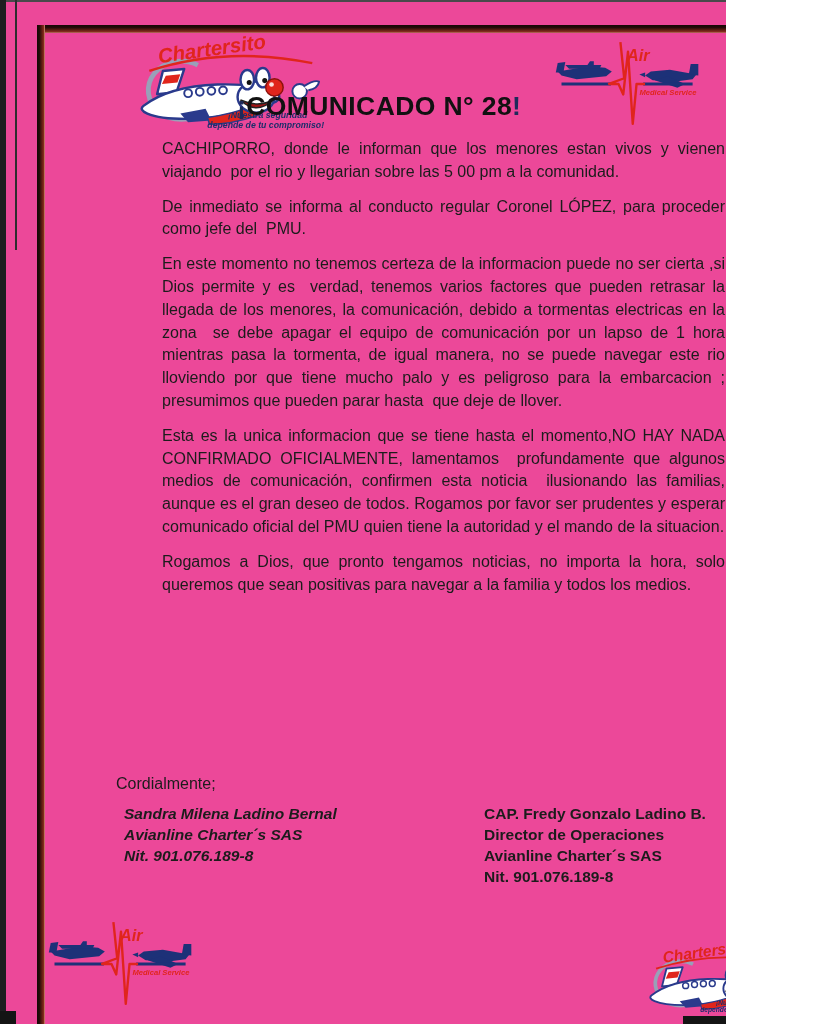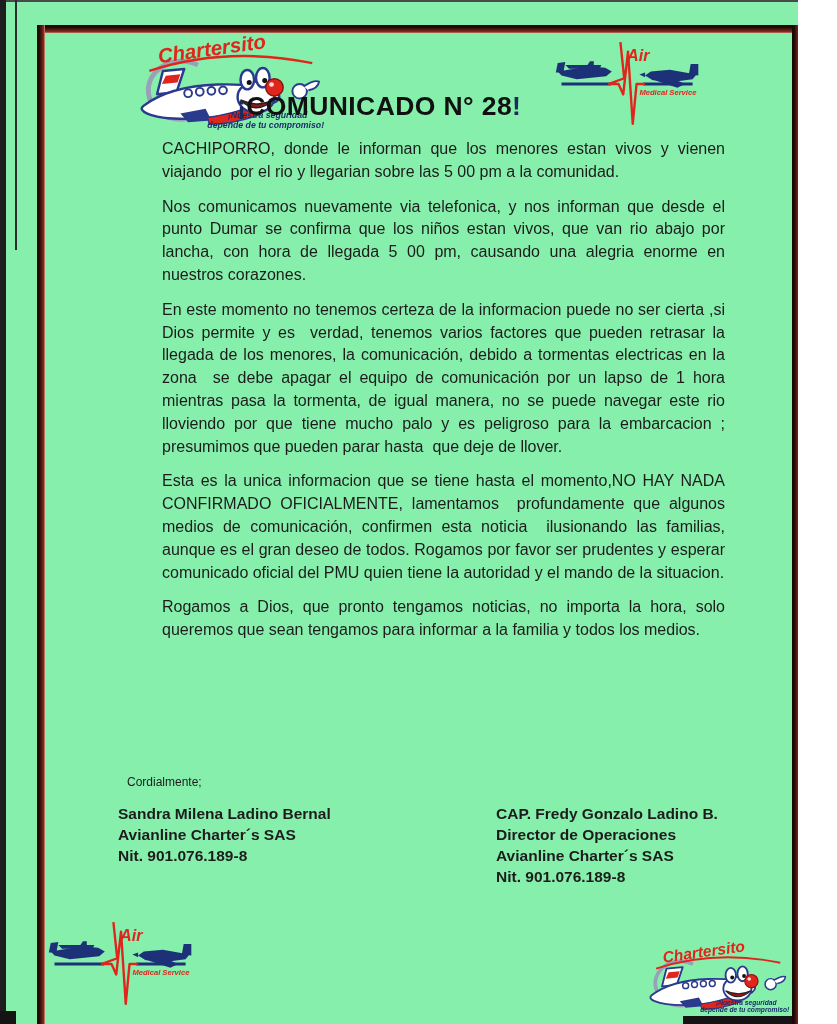--- a/index.html
+++ b/index.html
@@ -1,17 +1,17 @@
 <!DOCTYPE html>
 <html><head>
 <meta charset="utf-8">
 <style>
   html,body{margin:0;padding:0;background:#fff;}
   .page{
-    position:relative;width:798px;height:1024px;background:#86efac;overflow:hidden;
+    position:relative;width:726px;height:1024px;background:#ec4899;overflow:hidden;
     font-family:"Liberation Sans","DejaVu Sans",sans-serif;color:#1c1c1c;
   }
   
   .edge-left{position:absolute;left:0;top:0;width:6px;height:1024px;background:#1e1e20;}
   .edge-right{position:absolute;left:831px;top:0;width:6px;height:1024px;background:#1e1e20;}
   .edge-top{position:absolute;left:0;top:0;width:837px;height:2px;background:#49494b;}
   .edge-hairline{position:absolute;left:15px;top:0;width:2px;height:250px;background:#2d2d2f;}
   .corner-bl{position:absolute;left:0;top:1011px;width:16px;height:13px;background:#141414;}
   .corner-br{position:absolute;left:683px;top:1016px;width:154px;height:8px;background:#141414;}
   
@@ -23,24 +23,24 @@
     background:linear-gradient(90deg,#160705 0%,#230b08 30%,#5f1c12 62%,#8a2f1e 86%,#e3a795 100%);}
   
   .title{position:absolute;left:237px;top:91px;margin:0;font-size:26.5px;font-weight:bold;
     letter-spacing:.4px;white-space:nowrap;color:#111;}
   .title .mark{color:#1e2a5a;}
   
   .body-text{position:absolute;left:162px;top:138px;width:563px;font-size:16px;
     line-height:22.8px;text-align:justify;}
   .body-text p{margin:0 0 12px 0;white-space:pre-wrap;}
   .closing{position:absolute;left:120px;top:744px;font-size:16px;}
-  .salutation{position:absolute;left:127px;top:775px;font-size:12px;}
+  .salutation{position:absolute;left:116px;top:775px;font-size:16px;}
   .sig{position:absolute;top:803px;font-size:15.5px;font-weight:bold;line-height:21px;}
-  .sig-left{left:118px;}
-  .sig-right{left:496px;}
+  .sig-left{left:124px;font-style:italic;}
+  .sig-right{left:484px;}
   .logo{position:absolute;}
   .logo-tl{left:112px;top:36px;width:224px;height:97px;}
   .logo-tr{left:552px;top:40px;width:152px;height:86px;}
   .logo-bl{left:45px;top:920px;width:152px;height:86px;}
   .logo-br{left:628px;top:942px;width:170px;height:74px;}
   .defs{position:absolute;width:0;height:0;overflow:hidden;}
 </style>
 </head>
 <body>
 
@@ -105,24 +105,24 @@
       <use href="#sym-chartersito" width="100%" height="100%"></use>
     </svg>
   <svg class="logo logo-tr">
       <use href="#sym-air" width="100%" height="100%"></use>
     </svg>
 
   <h1 class="title"><span class="mark">¡</span><span>COMUNICADO N° 28</span><span class="mark">!</span></h1>
 
   <div class="body-text">
     <p>CACHIPORRO, donde le informan que los menores estan vivos y vienen viajando  por el rio y llegarian sobre las 5 00 pm a la comunidad.</p>
-    <p>Nos comunicamos nuevamente via telefonica, y nos informan que desde el punto Dumar se confirma que los niños estan vivos, que van rio abajo por lancha, con hora de llegada 5 00 pm, causando una alegria enorme en nuestros corazones.</p>
+    <p>De inmediato se informa al conducto regular Coronel LÓPEZ, para proceder como jefe del  PMU.</p>
     <p>En este momento no tenemos certeza de la informacion puede no ser cierta ,si Dios permite y es  verdad, tenemos varios factores que pueden retrasar la llegada de los menores, la comunicación, debido a tormentas electricas en la zona  se debe apagar el equipo de comunicación por un lapso de 1 hora mientras pasa la tormenta, de igual manera, no se puede navegar este rio lloviendo por que tiene mucho palo y es peligroso para la embarcacion ; presumimos que pueden parar hasta  que deje de llover.</p>
     <p>Esta es la unica informacion que se tiene hasta el momento,NO HAY NADA CONFIRMADO OFICIALMENTE, lamentamos  profundamente que algunos medios de comunicación, confirmen esta noticia  ilusionando las familias, aunque es el gran deseo de todos. Rogamos por favor ser prudentes y esperar comunicado oficial del PMU quien tiene la autoridad y el mando de la situacion.</p>
-    <p>Rogamos a Dios, que pronto tengamos noticias, no importa la hora, solo queremos que sean tengamos para informar a la familia y todos los medios.</p>
+    <p>Rogamos a Dios, que pronto tengamos noticias, no importa la hora, solo queremos que sean positivas para navegar a la familia y todos los medios.</p>
   </div>
 
   <div class="salutation">Cordialmente;</div>
 
   <div class="sig sig-left">
     <div>Sandra Milena Ladino Bernal</div>
     <div>Avianline Charter´s SAS</div>
     <div>Nit. 901.076.189-8</div>
   </div>
   <div class="sig sig-right">

